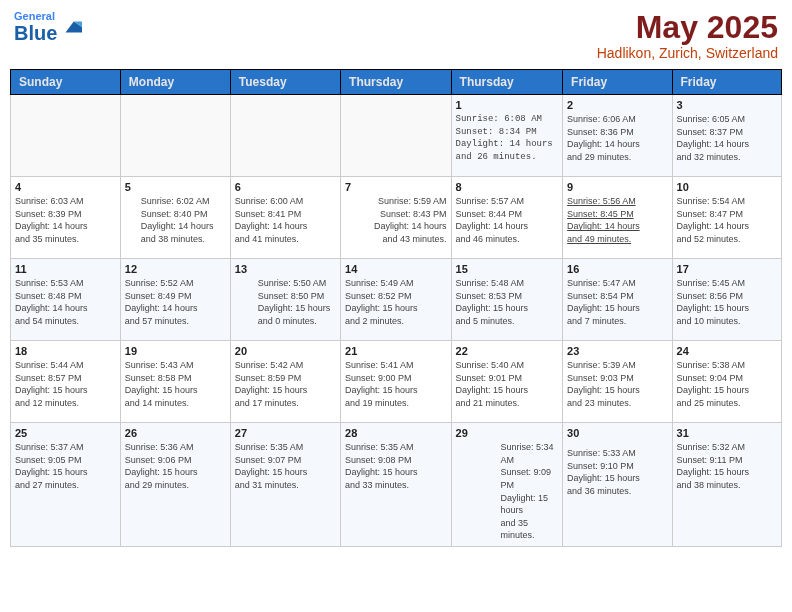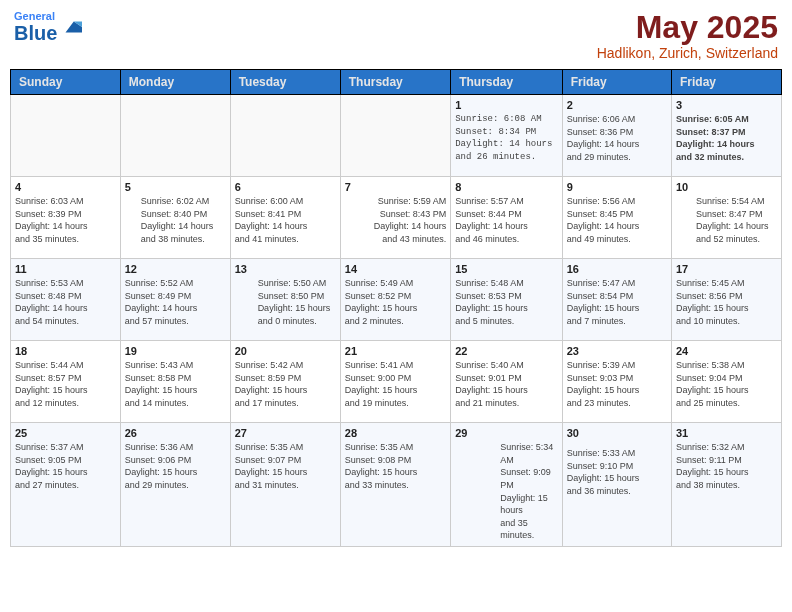--- a/index.html
+++ b/index.html
@@ -134,21 +134,21 @@
         </td>
         <td>
           <span class="day-num">2</span>
           <div class="day-info" style="white-space: pre-line;">Sunrise: 6:06 AM
 Sunset: 8:36 PM
 Daylight: 14 hours
 and 29 minutes.</div>
         </td>
         <td>
           <span class="day-num">3</span>
-          <div class="day-info" style="white-space: pre-line; font-weight: bold;">Sunrise: 6:05 AM
+          <div class="day-info" style="white-space: pre-line;">Sunrise: 6:05 AM
 Sunset: 8:37 PM
 Daylight: 14 hours
 and 32 minutes.</div>
         </td>
       </tr>
       <tr>
         <td>
           <span class="day-num">4</span>
           <div class="day-info" style="white-space: pre-line;">Sunrise: 6:03 AM
 Sunset: 8:39 PM
@@ -178,28 +178,28 @@
         </td>
         <td>
           <span class="day-num">8</span>
           <div class="day-info" style="white-space: pre-line;">Sunrise: 5:57 AM
 Sunset: 8:44 PM
 Daylight: 14 hours
 and 46 minutes.</div>
         </td>
         <td>
           <span class="day-num">9</span>
-          <div class="day-info" style="white-space: pre-line;">Sunrise: 5:56 AM
+          <div class="day-info" style="white-space: pre-line; text-decoration: underline;">Sunrise: 5:56 AM
 Sunset: 8:45 PM
 Daylight: 14 hours
 and 49 minutes.</div>
         </td>
         <td>
           <span class="day-num">10</span>
-          <div class="day-info" style="white-space: pre-line; margin-left: 20px;">Sunrise: 5:54 AM
+          <div class="day-info" style="white-space: pre-line;">Sunrise: 5:54 AM
 Sunset: 8:47 PM
 Daylight: 14 hours
 and 52 minutes.</div>
         </td>
       </tr>
       <tr>
         <td>
           <span class="day-num">11</span>
           <div class="day-info" style="white-space: pre-line;">Sunrise: 5:53 AM
 Sunset: 8:48 PM

